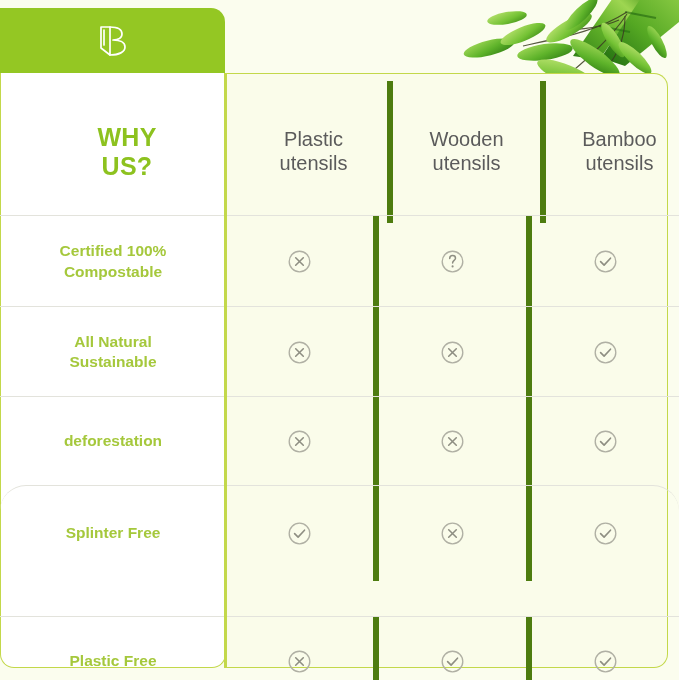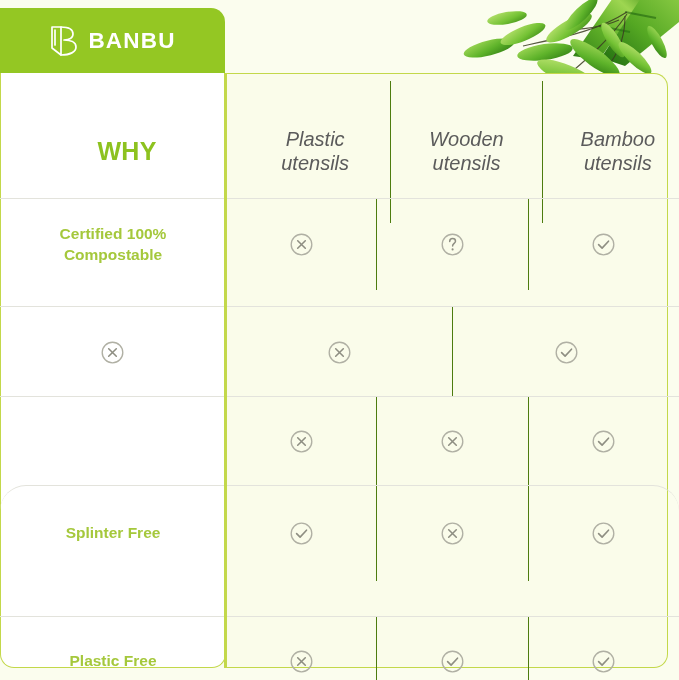--- a/index.html
+++ b/index.html
@@ -118,23 +118,22 @@
     text-align: center;
     box-sizing: border-box;
     padding: 0 14px;
   }
   .cell-data {
     flex: 1 1 0;
     display: flex;
     align-items: center;
     justify-content: center;
     box-sizing: border-box;
-    font-style: italic;
-  }
-  .cell-data + .cell-data { border-left: 1px solid #4d7c0f; }
+  }
+  .cell-data + .cell-data { border-left: 6px solid #4d7c0f; }
 
   
   .why-title {
     color: #8dc21f;
     font-size: 25px;
     font-weight: bold;
     line-height: 1.18;
     letter-spacing: 0.3px;
   }
   .col-head {
@@ -228,35 +227,35 @@
 </svg>
 
 <div class="logo-header">
   <svg class="logo-mark" viewBox="0 0 30 34">
     <g fill="none" stroke="#ffffff" stroke-width="1.7" stroke-linejoin="round" stroke-linecap="round">
       <path d="M3 3 L12 3 L12 31 L3 24 Z"></path>
       <path d="M12 3 C20 3, 24 6, 24 10 C24 14, 20 16, 15 16 C21 16, 27 18, 27 23 C27 28, 21 31, 12 31"></path>
       <path d="M6 6 L6 21"></path>
     </g>
   </svg>
-  <span class="logo-word">BANBU</span>
 </div>
 
 <div class="compare-table">
 
   <div class="data-panel"></div>
   <div class="label-panel"></div>
   <div class="vline"></div>
 
   <div class="grid">
 
     <div class="row" style="top:8px; height:142px;padding-left:14px;">
       <div class="cell-label">
         <div class="why-title">
           <div>WHY</div>
+          <div>US?</div>
         </div>
       </div>
       <div class="cell-data">
         <div class="col-head">
           <div>Plastic</div>
           <div>utensils</div>
         </div>
       </div>
       <div class="cell-data">
         <div class="col-head">
@@ -265,21 +264,21 @@
         </div>
       </div>
       <div class="cell-data">
         <div class="col-head">
           <div>Bamboo</div>
           <div>utensils</div>
         </div>
       </div>
     </div>
 
-    <div class="row" style="top:125px; height:91px;">
+    <div class="row" style="top:142px; height:91px;">
       <div class="cell-label">
         <div class="feature-text">
           <div>Certified 100%</div>
           <div>Compostable</div>
         </div>
       </div>
       <div class="cell-data">
         <svg class="status-icon" viewBox="0 0 25 25">
             <circle cx="12.5" cy="12.5" r="10.3" fill="none" stroke="#b0b0a4" stroke-width="1.35"></circle>
             <path d="M8.7 8.7 L16.3 16.3 M16.3 8.7 L8.7 16.3" stroke="#8e8e82" stroke-width="1.55" stroke-linecap="round"></path>
@@ -294,20 +293,26 @@
       </div>
       <div class="cell-data">
         <svg class="status-icon" viewBox="0 0 25 25">
             <circle cx="12.5" cy="12.5" r="10.3" fill="none" stroke="#b0b0a4" stroke-width="1.35"></circle>
             <path d="M7.6 12.6 L11.1 16.1 L17.5 9.2" fill="none" stroke="#8e8e82" stroke-width="1.6" stroke-linecap="round" stroke-linejoin="round"></path>
           </svg>
       </div>
     </div>
 
     <div class="row" style="top:233px; height:90px;">
+      <div class="cell-label">
+        <div class="feature-text">
+          <div>All Natural</div>
+          <div>Sustainable</div>
+        </div>
+      </div>
       <div class="cell-data">
         <svg class="status-icon" viewBox="0 0 25 25">
             <circle cx="12.5" cy="12.5" r="10.3" fill="none" stroke="#b0b0a4" stroke-width="1.35"></circle>
             <path d="M8.7 8.7 L16.3 16.3 M16.3 8.7 L8.7 16.3" stroke="#8e8e82" stroke-width="1.55" stroke-linecap="round"></path>
           </svg>
       </div>
       <div class="cell-data">
         <svg class="status-icon" viewBox="0 0 25 25">
             <circle cx="12.5" cy="12.5" r="10.3" fill="none" stroke="#b0b0a4" stroke-width="1.35"></circle>
             <path d="M8.7 8.7 L16.3 16.3 M16.3 8.7 L8.7 16.3" stroke="#8e8e82" stroke-width="1.55" stroke-linecap="round"></path>
@@ -317,20 +322,21 @@
         <svg class="status-icon" viewBox="0 0 25 25">
             <circle cx="12.5" cy="12.5" r="10.3" fill="none" stroke="#b0b0a4" stroke-width="1.35"></circle>
             <path d="M7.6 12.6 L11.1 16.1 L17.5 9.2" fill="none" stroke="#8e8e82" stroke-width="1.6" stroke-linecap="round" stroke-linejoin="round"></path>
           </svg>
       </div>
     </div>
 
     <div class="row" style="top:323px; height:89px;">
       <div class="cell-label">
         <div class="feature-text">
+          <div>deforestation</div>
         </div>
       </div>
       <div class="cell-data">
         <svg class="status-icon" viewBox="0 0 25 25">
             <circle cx="12.5" cy="12.5" r="10.3" fill="none" stroke="#b0b0a4" stroke-width="1.35"></circle>
             <path d="M8.7 8.7 L16.3 16.3 M16.3 8.7 L8.7 16.3" stroke="#8e8e82" stroke-width="1.55" stroke-linecap="round"></path>
           </svg>
       </div>
       <div class="cell-data">
         <svg class="status-icon" viewBox="0 0 25 25">

